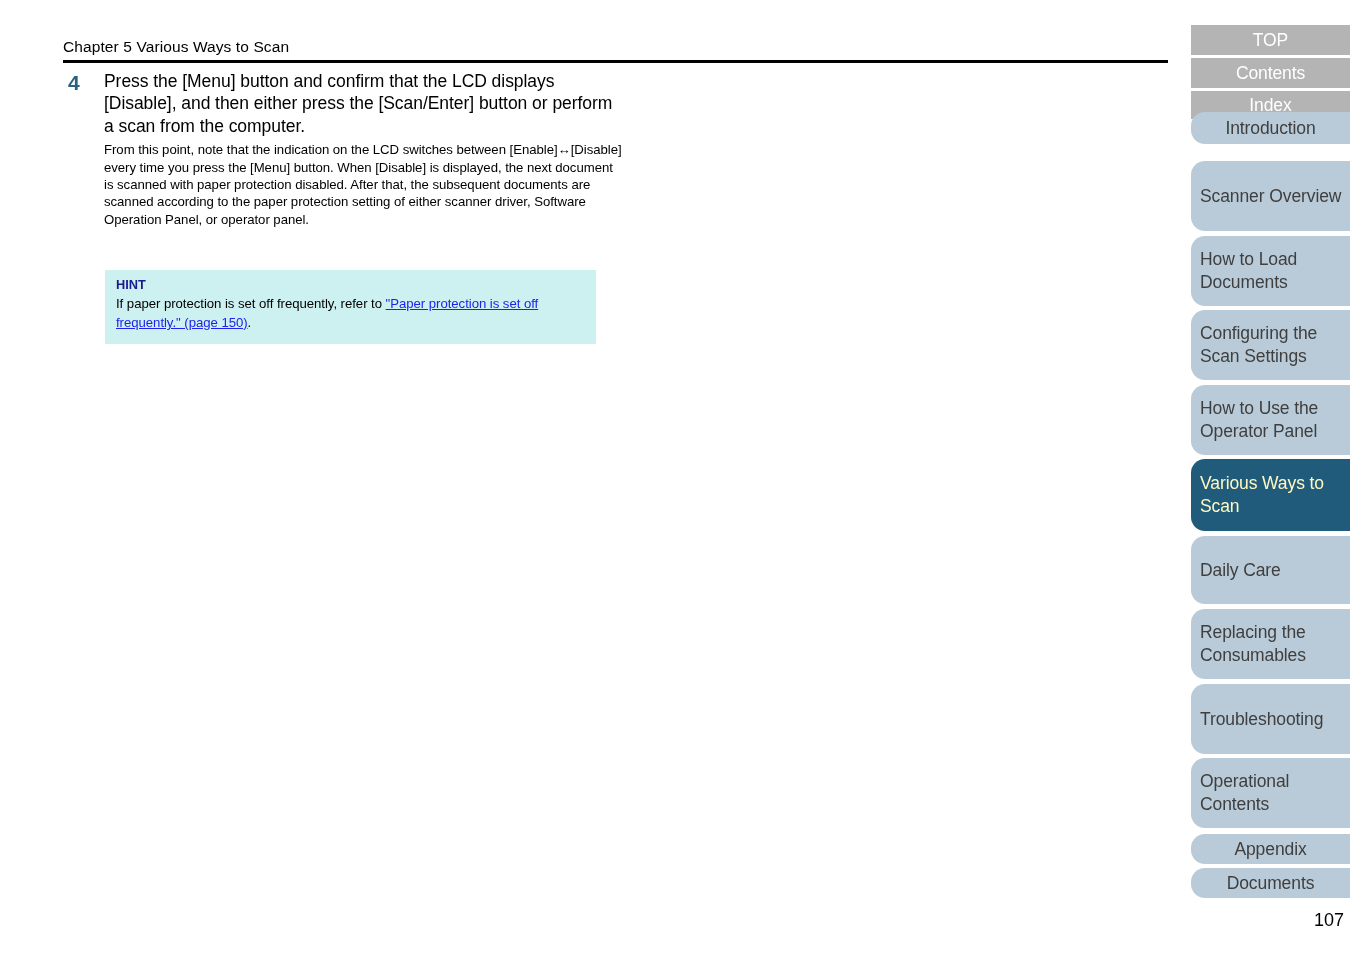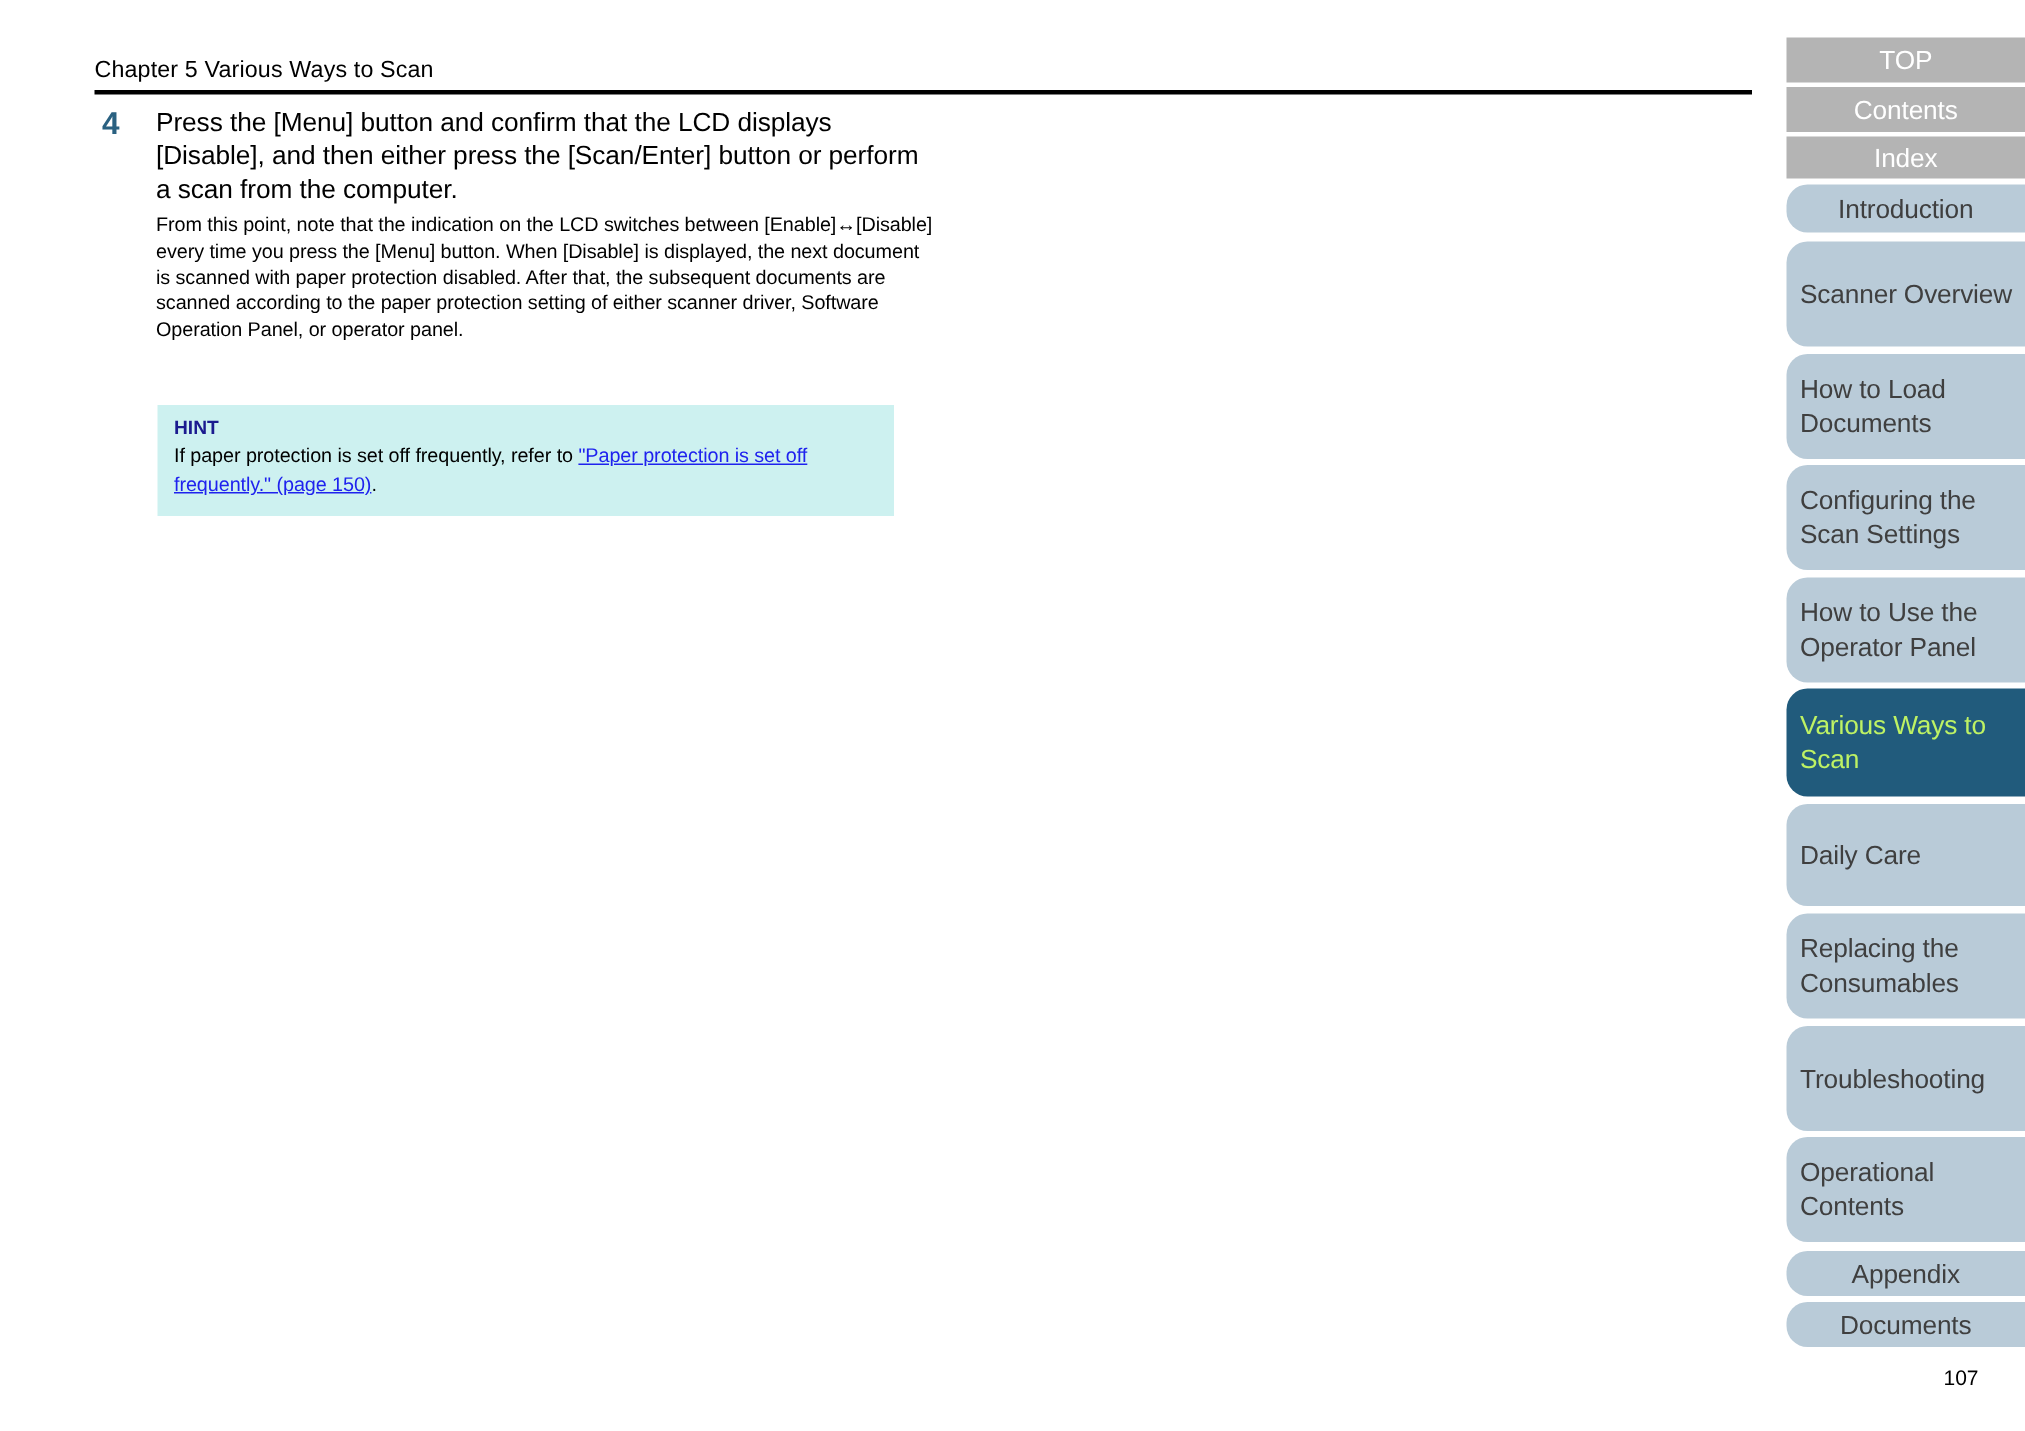--- a/index.html
+++ b/index.html
@@ -147,37 +147,37 @@
     text-align: center;
   }
 
   .nav-item.blue.left {
     justify-content: flex-start;
     padding-left: 9px;
   }
 
   .nav-item.active {
     background: #215b7c;
-    color: #bef264;
+    color: #fef9c3;
     border-top-left-radius: 14px;
     border-bottom-left-radius: 14px;
     justify-content: flex-start;
     padding-left: 9px;
   }
 
   .nav-label {
     display: block;
     line-height: 22.6px;
   }
 
   .page-number {
     position: absolute;
-    right: 31px;
+    right: 6px;
     top: 910px;
-    font-size: 14px;
+    font-size: 18px;
     color: #000;
     text-align: right;
   }
 </style>
 </head>
 <body>
 
 <div id="page-wrap">
 
   <div class="chapter-header">Chapter 5 Various Ways to Scan</div>
@@ -200,21 +200,21 @@
   <div id="side-nav">
       <div class="nav-item gray" style="top: 25px; height: 30px;">
         <span class="nav-label">TOP</span>
       </div>
       <div class="nav-item gray" style="top: 58px; height: 30px;">
         <span class="nav-label">Contents</span>
       </div>
       <div class="nav-item gray" style="top: 91px; height: 28px;">
         <span class="nav-label">Index</span>
       </div>
-      <div class="nav-item blue centered" style="top: 123px; height: 32px;">
+      <div class="nav-item blue centered" style="top: 112px; height: 32px;">
         <span class="nav-label">Introduction</span>
       </div>
       <div class="nav-item blue left" style="top: 161px; height: 70px; align-items: center;">
         <span class="nav-label">Scanner Overview</span>
       </div>
       <div class="nav-item blue left" style="top: 236px; height: 70px;">
         <span class="nav-label">How to Load Documents</span>
       </div>
       <div class="nav-item blue left" style="top: 310px; height: 70px;">
         <span class="nav-label">Configuring the Scan Settings</span>

